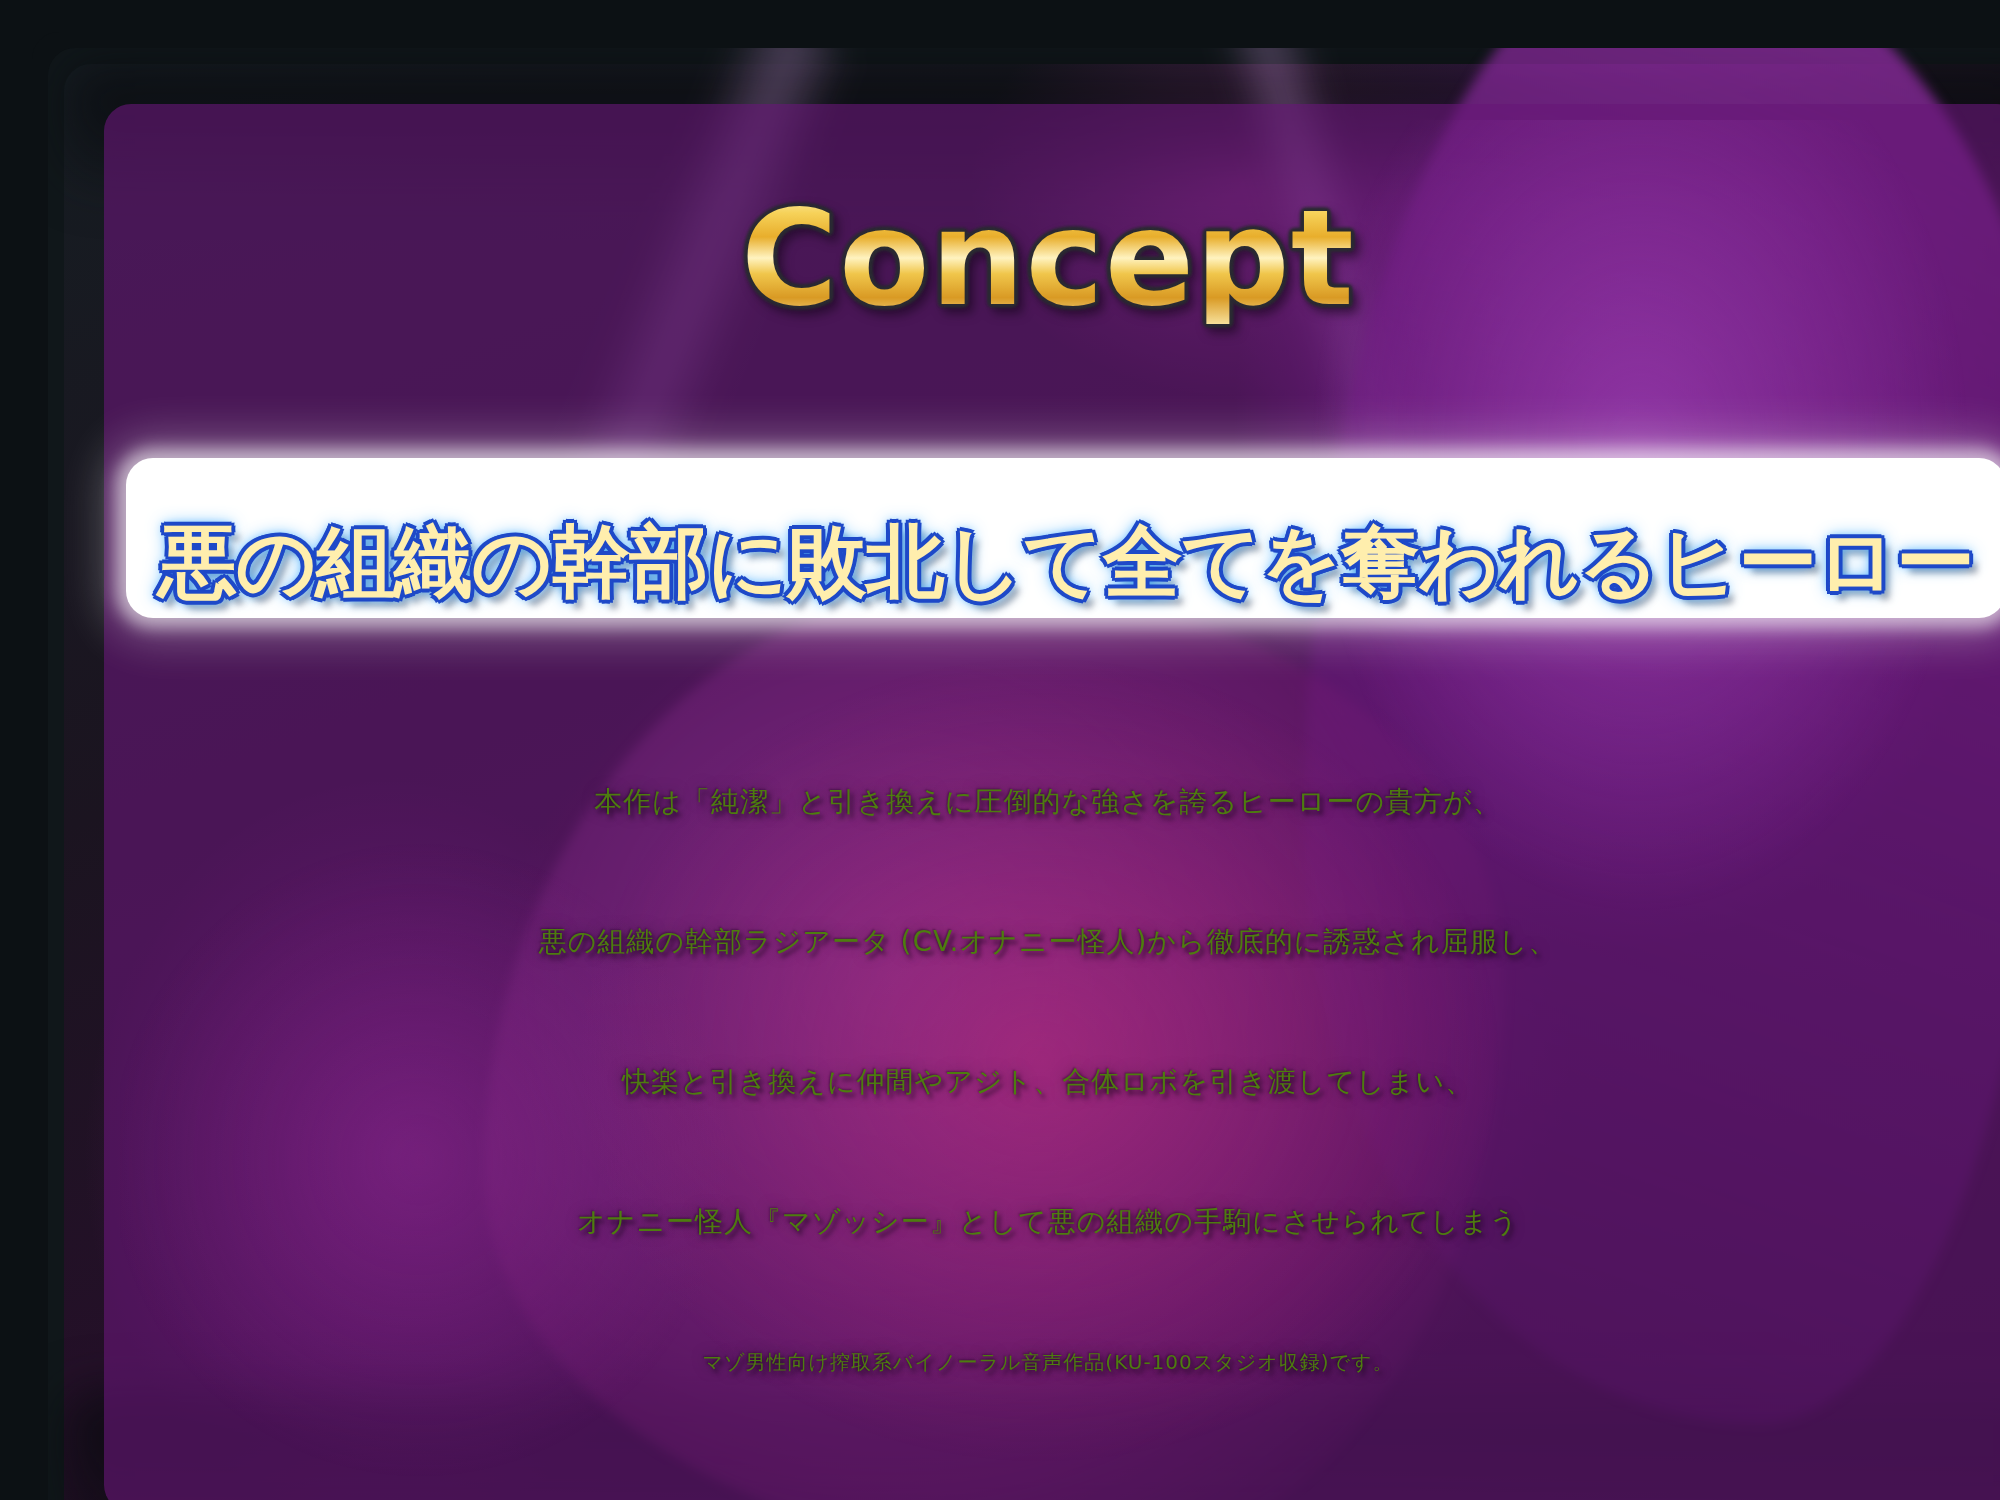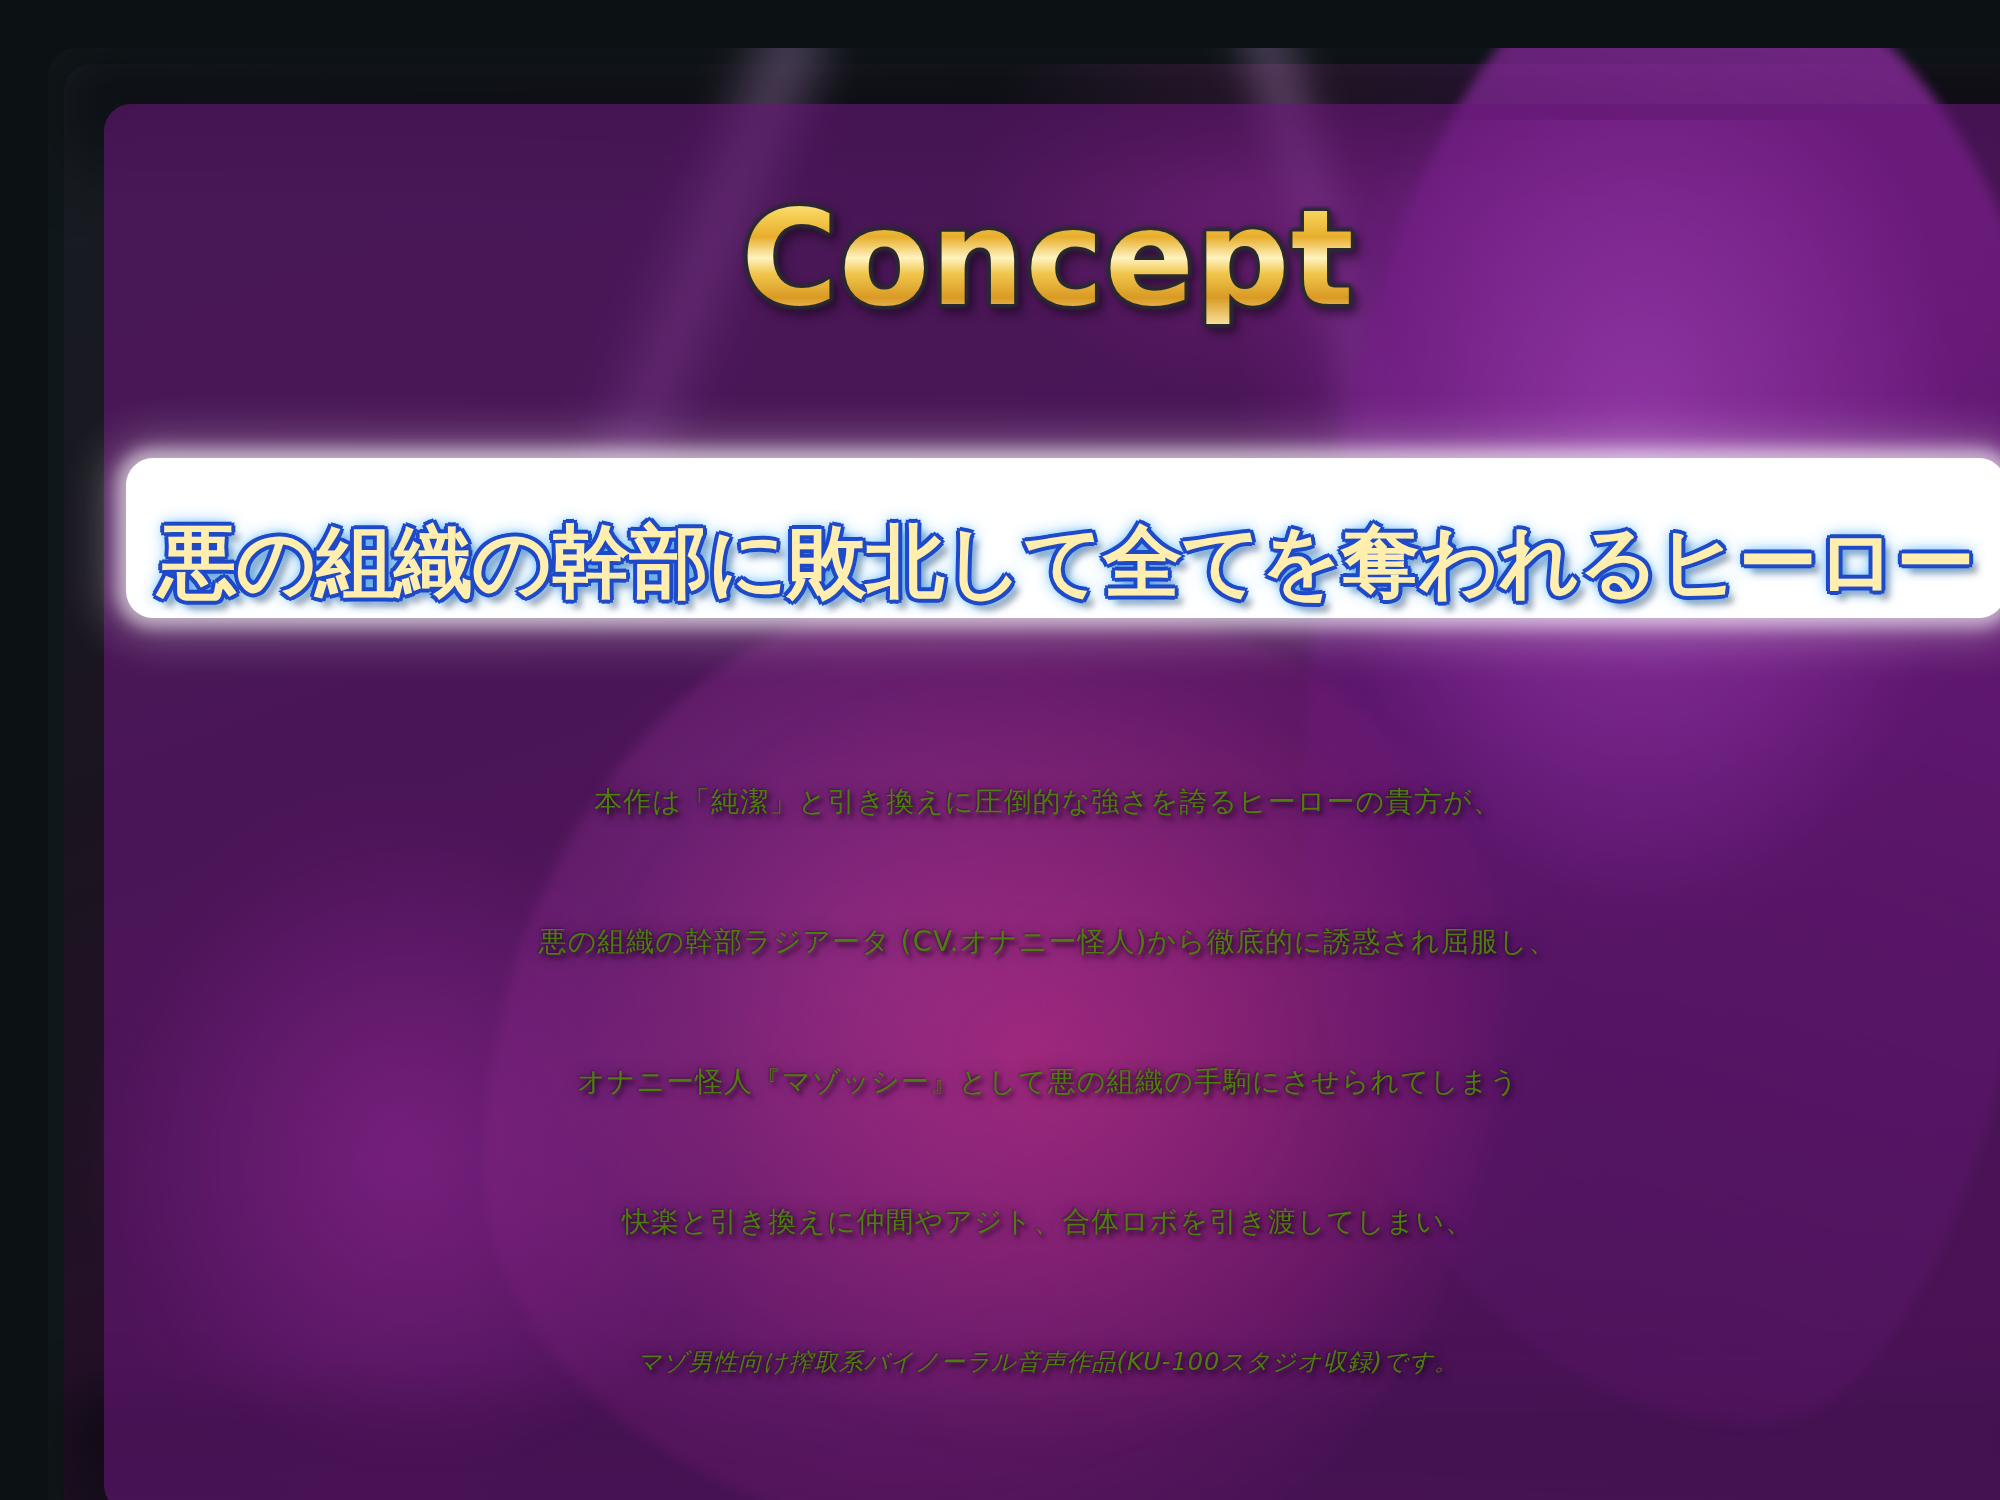--- a/index.html
+++ b/index.html
@@ -174,18 +174,18 @@
     </div>
   </div>
 
   <div id="banner">
     <span id="banner-text" style="font-size: 79px;">悪の組織の幹部に敗北して全てを奪われるヒーロー</span>
   </div>
 
   <div id="body-copy">
     <div class="body-line" style="font-size: 28px;">本作は「純潔」と引き換えに圧倒的な強さを誇るヒーローの貴方が、</div>
     <div class="body-line" style="font-size: 28px;">悪の組織の幹部ラジアータ (CV.オナニー怪人)から徹底的に誘惑され屈服し、</div>
+    <div class="body-line" style="font-size: 28px;">快楽と引き換えに仲間やアジト、合体ロボを引き渡してしまい、</div>
     <div class="body-line" style="font-size: 28px;">オナニー怪人『マゾッシー』として悪の組織の手駒にさせられてしまう</div>
-    <div class="body-line" style="font-size: 28px;">快楽と引き換えに仲間やアジト、合体ロボを引き渡してしまい、</div>
-    <div class="body-line" style="font-size: 24px; font-style: italic;">マゾ男性向け搾取系バイノーラル音声作品(KU-100スタジオ収録)です。</div>
+    <div class="body-line" style="font-size: 20px;">マゾ男性向け搾取系バイノーラル音声作品(KU-100スタジオ収録)です。</div>
   </div>
 
 </div>
 
 </body></html>

